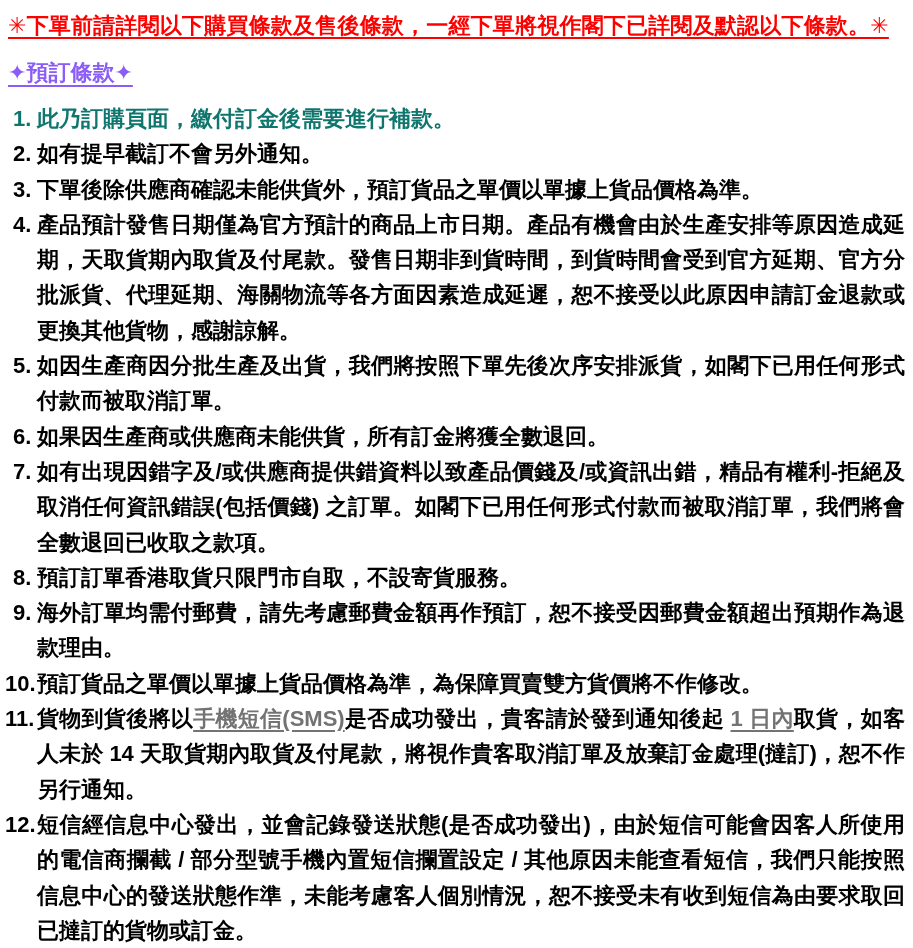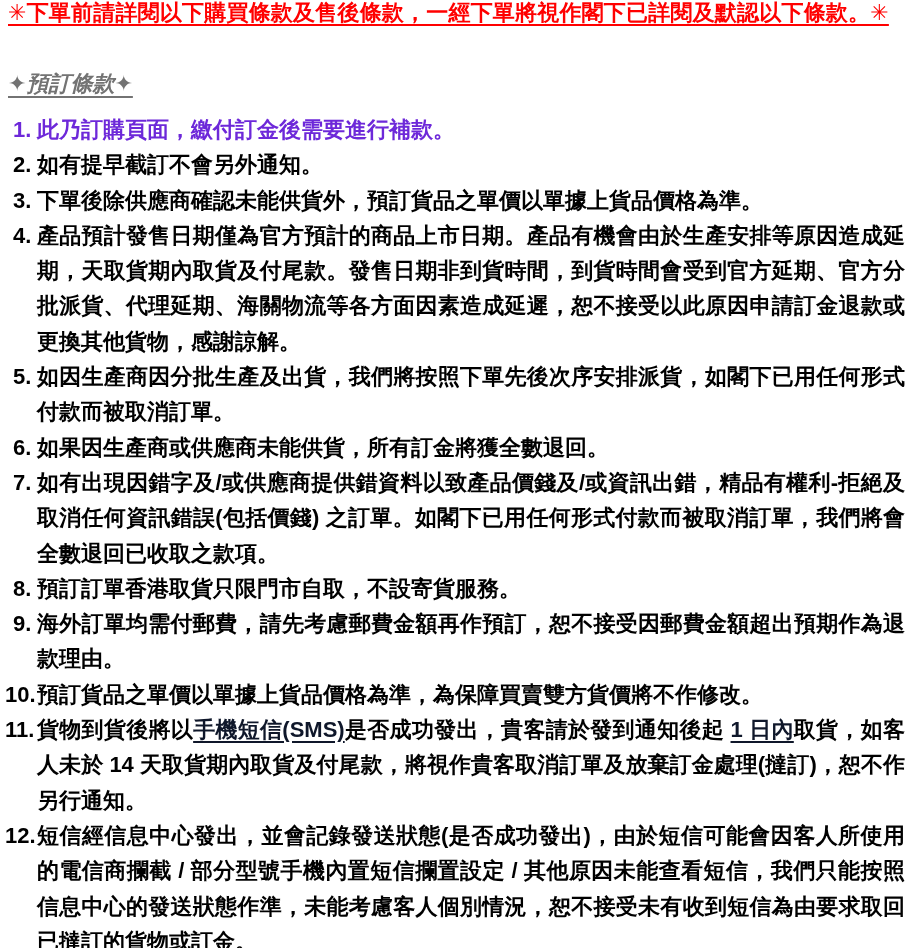--- a/index.html
+++ b/index.html
@@ -9,35 +9,34 @@
   }
   body {
     width: 913px; height: 948px;
     overflow: hidden;
     font-family: "Liberation Sans", "DejaVu Sans", sans-serif;
     font-weight: bold;
     color: #000000;
     font-size: 22px;
   }
   .banner {
-    margin: 0 6px 0 8px;
+    margin: 13px 6px 0 8px;
     color: #ff0000;
     text-decoration: underline;
     text-underline-offset: 4px;
     line-height: 26px;
     letter-spacing: 0.2px;
   }
   .section-title {
     display: inline-block;
-    margin: 45px 0 0 8px;
-    color: #737373;
+    margin: 21px 0 0 8px;
+    color: #8b5cf6;
     text-decoration: underline;
     text-underline-offset: 5px;
     line-height: 26px;
-    font-style: italic;
   }
   ol.terms {
     margin: 15px 0 0 0;
     padding: 0 8px 0 0;
     counter-reset: term;
     list-style: none;
   }
   ol.terms > li {
     counter-increment: term;
     position: relative;
@@ -45,23 +44,23 @@
     line-height: 35.3px;
     text-align: justify;
   }
   ol.terms > li::before {
     content: counter(term) ".";
     position: absolute;
     left: 13px;
     top: 0;
   }
   ol.terms > li:nth-child(n+10)::before { left: 5px; }
-  li.red-item, li.red-item::before { color: #6d28d9; }
+  li.red-item, li.red-item::before { color: #0f766e; }
   .em-red {
-    color: #0f172a;
+    color: #737373;
     text-decoration: underline;
     text-underline-offset: 4px;
     margin-top: 28px;
   }
 </style>
 </head>
 <body>
 
 
 

